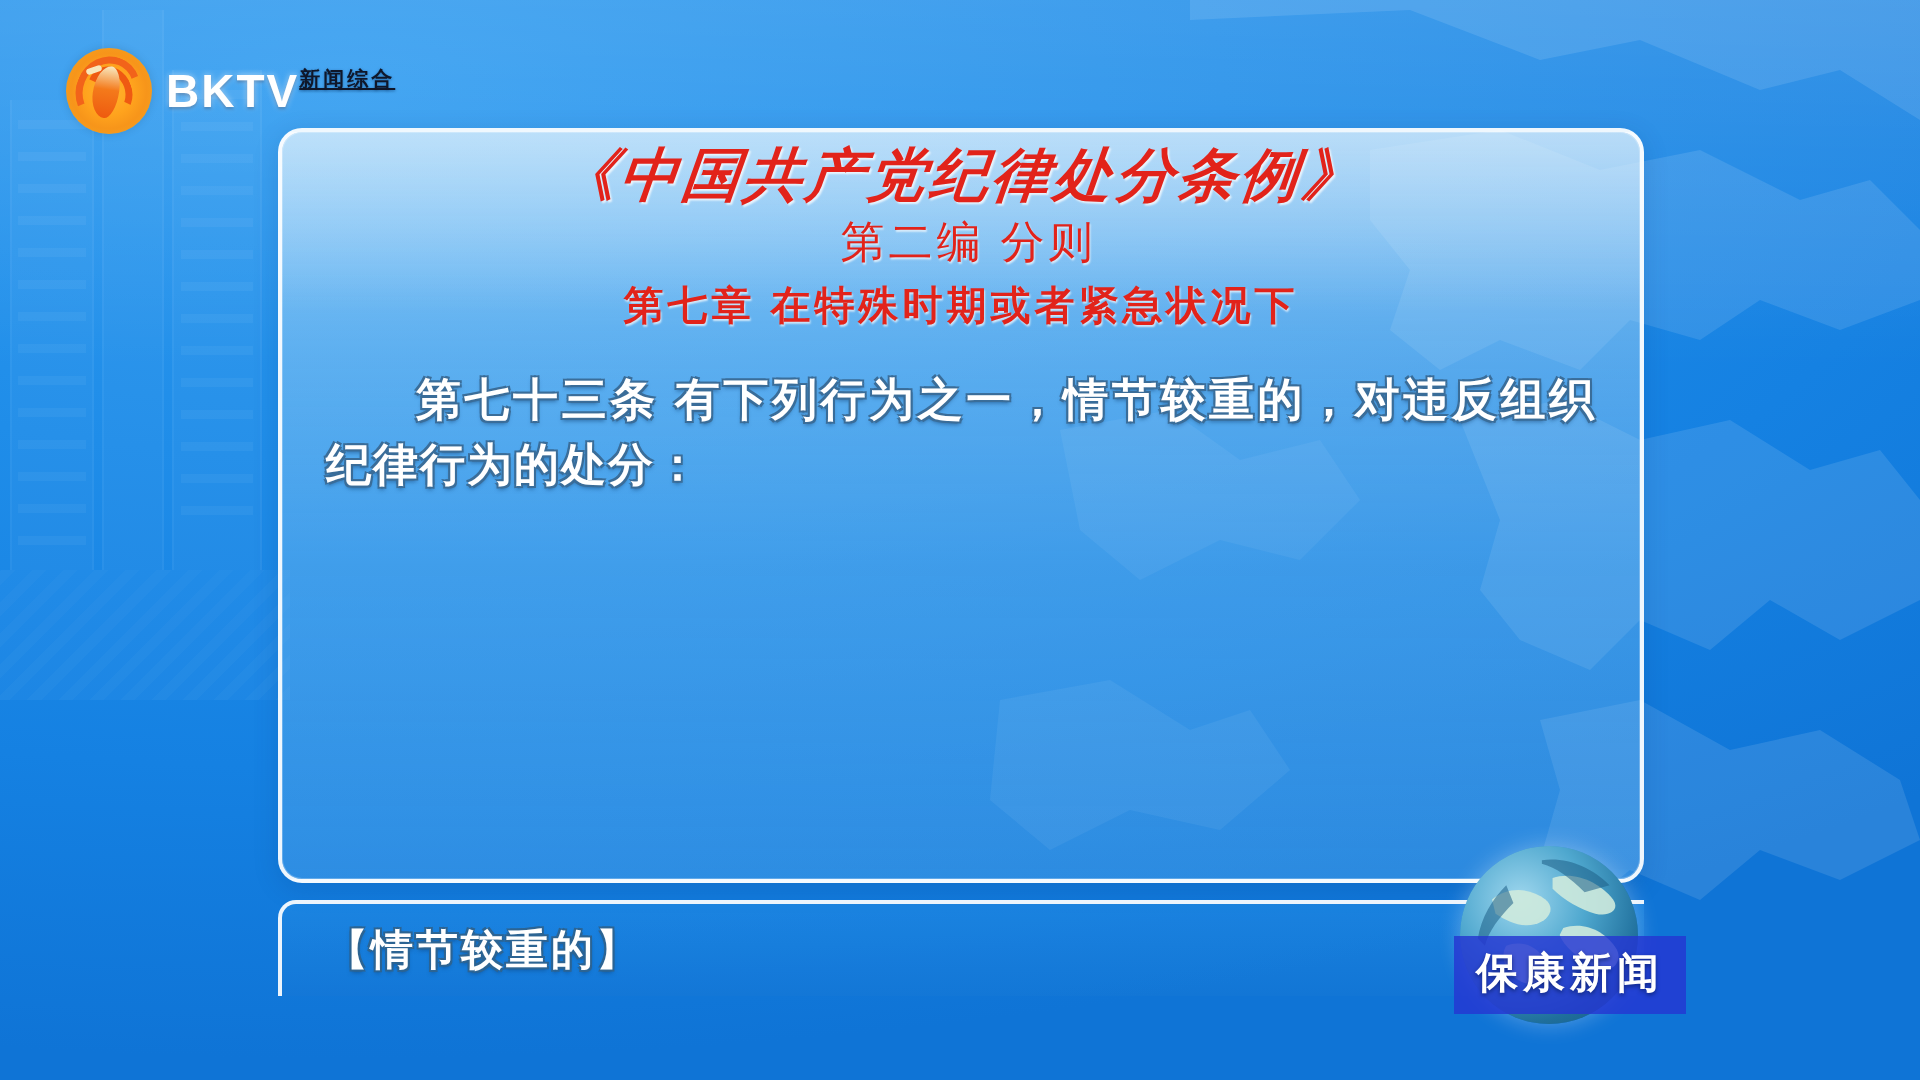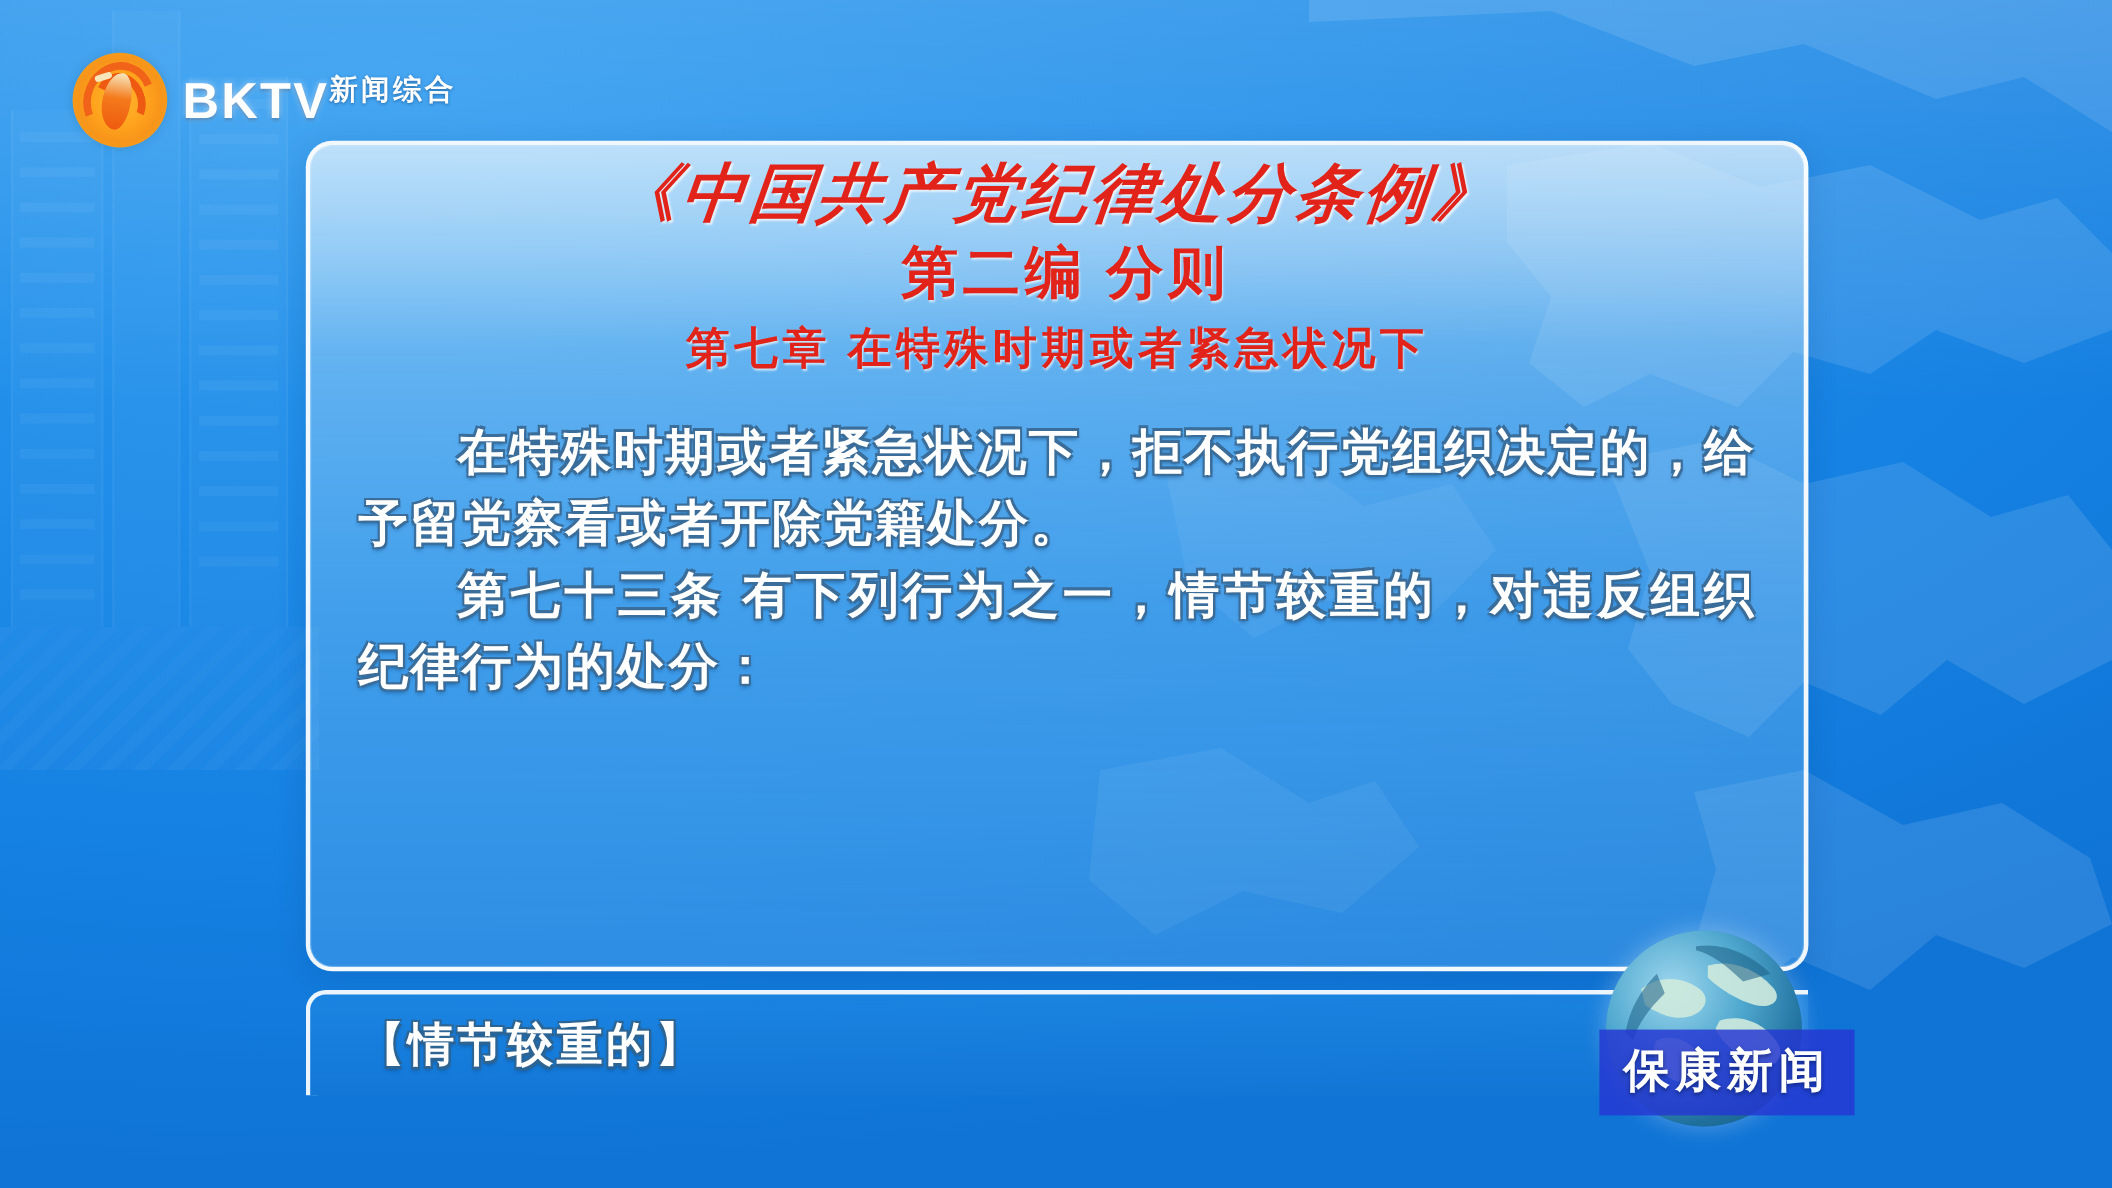--- a/index.html
+++ b/index.html
@@ -84,22 +84,23 @@
     position:absolute; left:20px; top:19px; width:16px; height:6px;
     background:#f8e6bb; border-radius:3px; transform:rotate(-18deg);
   }
   #logo-wordmark{ display:flex; flex-direction:row; line-height:1;}
   #logo-bktv{
     font-size:46px; font-weight:700; letter-spacing:2px; color:#ffffff;
     text-shadow:0 0 6px rgba(255,255,255,.55), 0 2px 3px rgba(0,40,90,.45);
   }
   #logo-rule{ height:2px; background:rgba(255,255,255,.75); margin:5px 0 5px;}
   #logo-sub{
-    font-size:26px; font-weight:700; color:#ffffff; letter-spacing:3px;
+    font-size:21px; font-weight:700; color:#0f172a; letter-spacing:3px;
     text-shadow:0 1px 3px rgba(0,40,90,.5);
+    text-decoration:underline;
   }
 
   
   #content-panel{
     position:absolute; left:278px; top:128px; width:1366px; height:755px;
     border:4px solid rgba(255,255,255,.92);
     border-radius:24px;
     background:linear-gradient(180deg,
         rgba(214,238,252,.60) 0%,
         rgba(170,216,247,.46) 26%,
@@ -118,21 +119,21 @@
   #doc-heading{ position:relative; padding-top:10px; text-align:center;}
   #doc-title{
     font-family:"DejaVu Serif","Liberation Serif", serif;
     font-size:58px; font-weight:700; font-style:italic;
     color:#e2231a; letter-spacing:4px; line-height:1.15;
     text-shadow:2px 2px 2px rgba(255,255,255,.75);
     transform:skewX(-6deg);
   }
   #doc-part{
     margin-top:4px;
-    font-size:52px; font-weight:700; color:#e2231a; letter-spacing:4px;
+    font-size:44px; font-weight:400; color:#e2231a; letter-spacing:4px;
     text-shadow:1px 2px 2px rgba(255,255,255,.7);
     margin-left:15px;
   }
   #doc-chapter{
     margin-top:6px;
     font-size:40px; font-weight:700; color:#e2231a; letter-spacing:4px;
     text-shadow:1px 2px 2px rgba(255,255,255,.7);
   }
 
   #doc-body{
@@ -268,21 +269,20 @@
 <div id="content-panel">
   <div id="panel-gloss"></div>
 
   <div id="doc-heading">
     <div id="doc-title">《中国共产党纪律处分条例》</div>
     <div id="doc-part">第二编  分则</div>
     <div id="doc-chapter">第七章   在特殊时期或者紧急状况下</div>
   </div>
 
   <div id="doc-body">
-    <p>在特殊时期或者紧急状况下，拒不执行党组织决定的，给予留党察看或者开除党籍处分。</p>
     <p>第七十三条  有下列行为之一，情节较重的，对违反组织纪律行为的处分：</p>
   </div>
 </div>
 
 <div id="lower-bar">
   <div id="lower-bar-label">【情节较重的】</div>
 </div>
 
 <div id="globe-graphic">
   <svg viewBox="0 0 100 100" aria-hidden="true">

